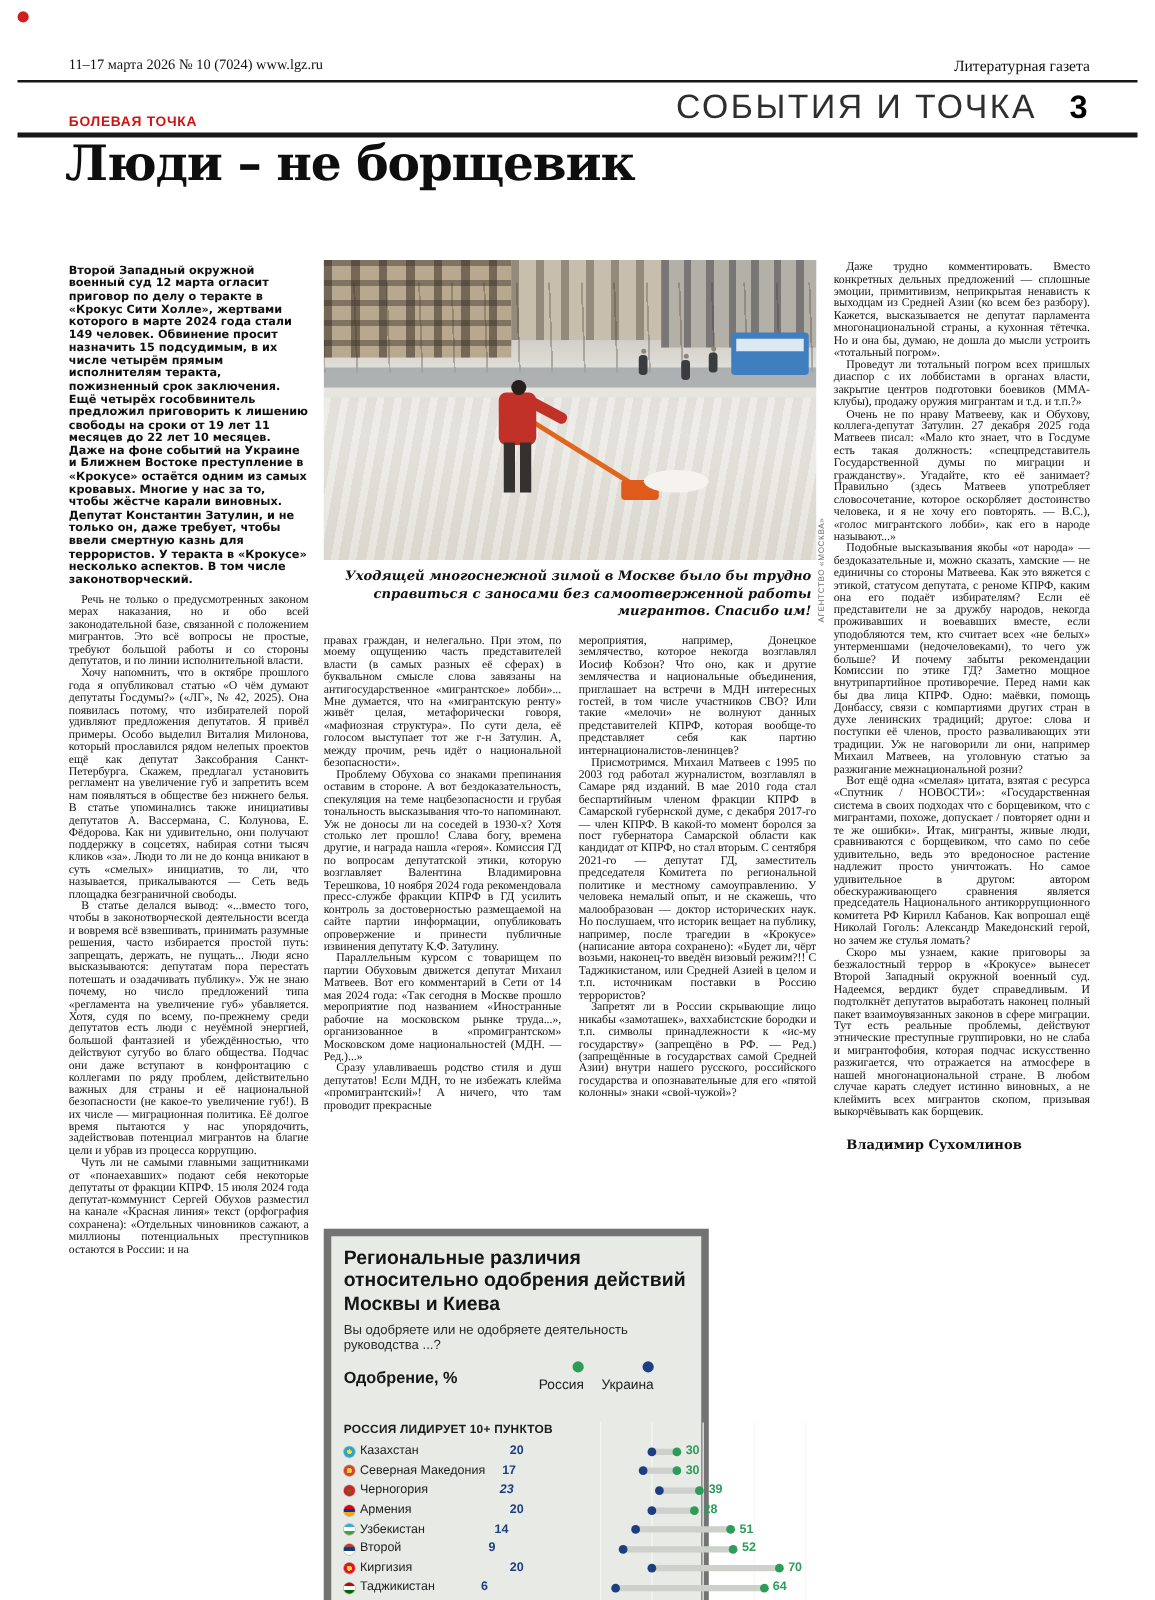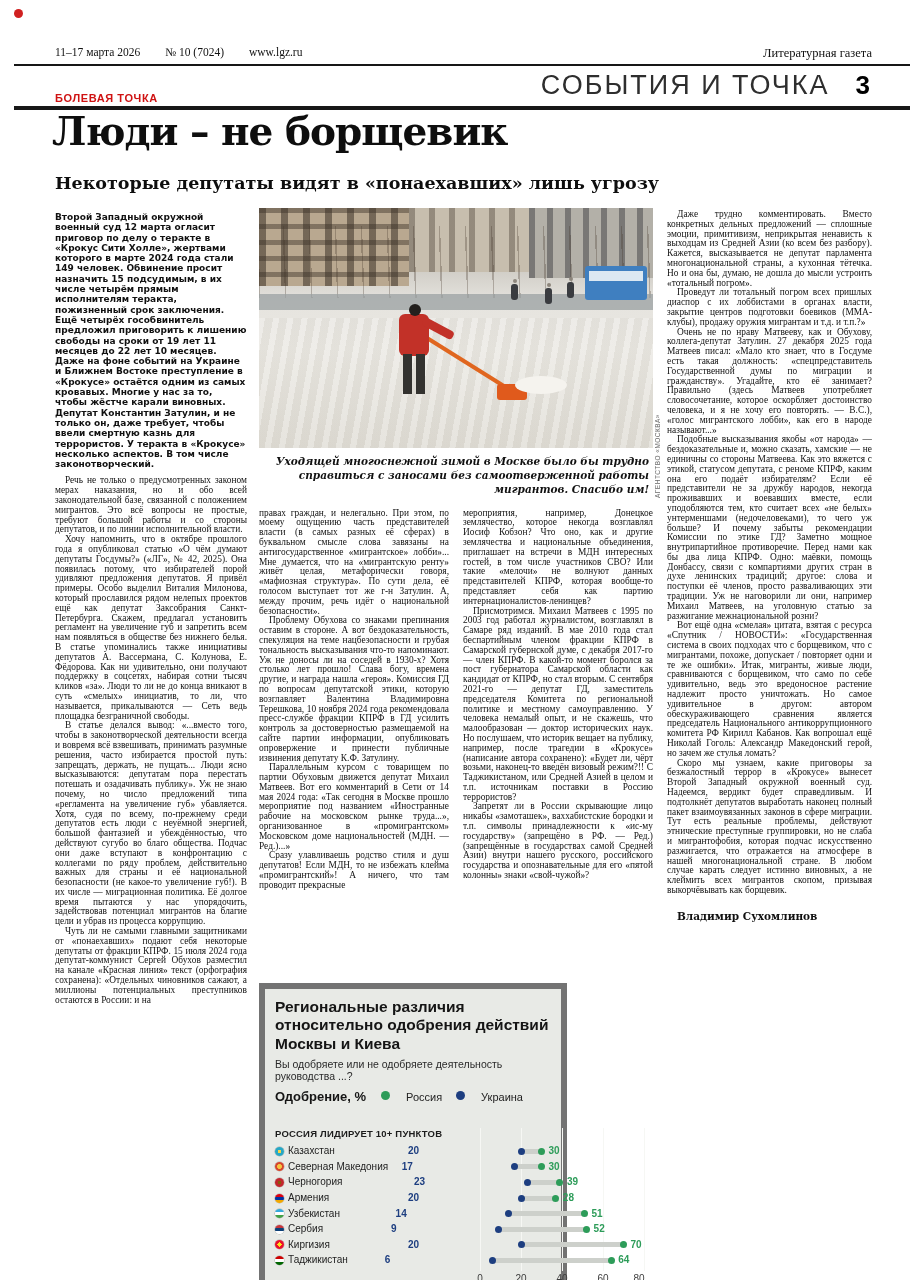--- a/index.html
+++ b/index.html
@@ -1,21 +1,21 @@
 <!DOCTYPE html>
 <html lang="ru"><head>
 <meta charset="utf-8">
 <style>
   html,body{margin:0;padding:0;background:#ffffff;}
   .page{position:relative;width:924px;height:1280px;background:#fff;overflow:hidden;
         font-family:"Liberation Serif",serif;color:#111;}
   
   .corner-dot{position:absolute;left:14px;top:9px;width:9px;height:9px;border-radius:50%;background:#d02020;}
   .issue-row{position:absolute;left:55px;top:46px;width:817px;font-size:11.5px;color:#111;}
-  .issue-row .sp{margin-right:22px;text-align:center;}
+  .issue-row .sp{text-align:center;}
   .brand{position:absolute;right:0;top:0;font-size:12.5px;}
   .rule-thin{position:absolute;left:14px;top:64px;width:896px;height:2px;background:#161616;}
   .section-row{position:absolute;right:54px;top:70px;text-align:right;white-space:nowrap;}
   .section-title{font-family:"Liberation Sans",sans-serif;font-size:27px;letter-spacing:2px;color:#2e2e2e;font-weight:400;}
   .page-number{font-family:"Liberation Sans",sans-serif;font-size:26px;font-weight:bold;color:#000;margin-left:22px;}
   .kicker{position:absolute;left:55px;top:92px;font-family:"Liberation Sans",sans-serif;font-size:11px;font-weight:bold;color:#cf1212;letter-spacing:.6px;}
   .rule-thick{position:absolute;left:14px;top:106px;width:896px;height:4px;background:#181818;}
   .headline{position:absolute;left:52px;top:108px;margin:0;font-family:"DejaVu Serif",serif;font-weight:bold;font-size:39px;letter-spacing:-1px;color:#0e0e0e;}
   .deck{position:absolute;left:55px;top:173px;margin:0;font-family:"DejaVu Serif",serif;font-weight:bold;font-size:17.5px;color:#0e0e0e;}
   
@@ -59,21 +59,21 @@
   
   .midcols{display:flex;gap:14px;margin-top:12px;height:470px;overflow:hidden;}
   .midcol{width:190px;}
   
   .chart-box{margin-top:4px;width:308px;box-sizing:border-box;border:6px solid #737373;background:#e8eae6;padding:9px 10px 6px 10px;font-family:"Liberation Sans",sans-serif;}
   .chart-title{margin:0;font-size:15.5px;line-height:1.22;font-weight:bold;color:#151515;}
   .chart-sub{margin:4px 0 0 0;font-size:10.5px;color:#2a2a2a;}
   .chart-head{display:flex;justify-content:space-between;align-items:center;margin-top:7px;}
   .metric{font-size:13px;font-weight:bold;color:#151515;}
   .legend{display:flex;gap:14px;font-size:11px;color:#222;margin-right:28px;}
-  .legend .li{display:flex;align-items:flex-start;gap:16px;}
+  .legend .li{display:flex;align-items:flex-end;gap:4px;flex-direction:column;}
   .ldot{width:9px;height:9px;border-radius:50%;display:inline-block;}
   .chart-content{position:relative;margin-top:24px;height:160px;}
   .grid-v{position:absolute;top:0;width:1px;background:#f6f7f4;}
   .group-label{position:absolute;left:0;top:0;font-size:9.5px;font-weight:bold;color:#1c1c1c;letter-spacing:.2px;}
   .crow{position:absolute;left:0;width:100%;height:15px;}
   .flag{position:absolute;left:0;top:2.5px;width:9px;height:9px;border-radius:50%;box-shadow:0 0 0 .5px rgba(0,0,0,.25);}
   .clabel{position:absolute;left:13px;top:1px;font-size:10px;color:#222;white-space:nowrap;}
   .connector{position:absolute;height:5px;border-radius:3px;background:#cdd0cb;top:4.5px;}
   .dot{position:absolute;width:7px;height:7px;border-radius:50%;top:3.5px;}
   .vlabel{position:absolute;top:1px;font-size:10px;font-weight:bold;white-space:nowrap;}
@@ -96,21 +96,20 @@
 
   <div class="section-row">
     <span class="section-title">СОБЫТИЯ И ТОЧКА</span>
     <span class="page-number">3</span>
   </div>
 
   <div class="kicker">БОЛЕВАЯ ТОЧКА</div>
   <div class="rule-thick"></div>
 
   <h1 class="headline">Люди – не борщевик</h1>
-  <p class="deck">Некоторые депутаты видят в «понаехавших» лишь угрозу</p>
 
   <div class="col col1">
     <p class="lead">Второй Западный окружной военный суд 12 марта огласит приговор по делу о теракте в «Крокус Сити Холле», жертвами которого в марте 2024 года стали 149 человек. Обвинение просит назначить 15 подсудимым, в их числе четырём прямым исполнителям теракта, пожизненный срок заключения. Ещё четырёх гособвинитель предложил приговорить к лишению свободы на сроки от 19 лет 11 месяцев до 22 лет 10 месяцев. Даже на фоне событий на Украине и Ближнем Востоке преступление в «Крокусе» остаётся одним из самых кровавых. Многие у нас за то, чтобы жёстче карали виновных. Депутат Константин Затулин, и не только он, даже требует, чтобы ввели смертную казнь для террористов. У теракта в «Крокусе» несколько аспектов. В том числе законотворческий.</p>
     <div id="col1-paras">
         <p class="para">Речь не только о предусмотренных законом мерах наказания, но и обо всей законодательной базе, связанной с положением мигрантов. Это всё вопросы не простые, требуют большой работы и со стороны депутатов, и по линии исполнительной власти.</p>
         <p class="para">Хочу напомнить, что в октябре прошлого года я опубликовал статью «О чём думают депутаты Госдумы?» («ЛГ», № 42, 2025). Она появилась потому, что избирателей порой удивляют предложения депутатов. Я привёл примеры. Особо выделил Виталия Милонова, который прославился рядом нелепых проектов ещё как депутат Заксобрания Санкт-Петербурга. Скажем, предлагал установить регламент на увеличение губ и запретить всем нам появляться в обществе без нижнего белья. В статье упоминались также инициативы депутатов А. Вассермана, С. Колунова, Е. Фёдорова. Как ни удивительно, они получают поддержку в соцсетях, набирая сотни тысяч кликов «за». Люди то ли не до конца вникают в суть «смелых» инициатив, то ли, что называется, прикалываются — Сеть ведь площадка безграничной свободы.</p>
         <p class="para">В статье делался вывод: «...вместо того, чтобы в законотворческой деятельности всегда и вовремя всё взвешивать, принимать разумные решения, часто избирается простой путь: запрещать, держать, не пущать... Люди ясно высказываются: депутатам пора перестать потешать и озадачивать публику». Уж не знаю почему, но число предложений типа «регламента на увеличение губ» убавляется. Хотя, судя по всему, по-прежнему среди депутатов есть люди с неуёмной энергией, большой фантазией и убеждённостью, что действуют сугубо во благо общества. Подчас они даже вступают в конфронтацию с коллегами по ряду проблем, действительно важных для страны и её национальной безопасности (не какое-то увеличение губ!). В их числе — миграционная политика. Её долгое время пытаются у нас упорядочить, задействовав потенциал мигрантов на благие цели и убрав из процесса коррупцию.</p>
         <p class="para">Чуть ли не самыми главными защитниками от «понаехавших» подают себя некоторые депутаты от фракции КПРФ. 15 июля 2024 года депутат-коммунист Сергей Обухов разместил на канале «Красная линия» текст (орфография сохранена): «Отдельных чиновников сажают, а миллионы потенциальных преступников остаются в России: и на</p>
       </div>
   </div>
@@ -189,21 +188,21 @@
             <span class="dot" style="left: 263px; background: rgb(45, 156, 89);"></span>
             <span class="vlabel" style="color: rgb(29, 62, 128); right: 138.15px;">17</span>
             <span class="vlabel" style="color: rgb(45, 156, 89); left: 273.5px;">30</span>
             <span class="flag" style="background: radial-gradient(circle, rgb(247, 199, 63) 0px, rgb(247, 199, 63) 35%, rgb(213, 69, 44) 36%);"></span>
             <span class="clabel">Северная Македония</span>
           </div>
           <div class="crow" style="top: 47.2px;">
             <span class="connector" style="left: 252.15px; width: 32.8px;"></span>
             <span class="dot" style="left: 248.65px; background: rgb(29, 62, 128);"></span>
             <span class="dot" style="left: 281.45px; background: rgb(45, 156, 89);"></span>
-            <span class="vlabel" style="color: rgb(29, 62, 128); right: 126px;">23</span>
+            <span class="vlabel" style="color: rgb(29, 62, 128); right: 140px; font-style: italic;">23</span>
             <span class="vlabel" style="color: rgb(45, 156, 89); left: 291.95px;">39</span>
             <span class="flag" style="background: radial-gradient(circle, rgb(138, 90, 11) 0px, rgb(138, 90, 11) 28%, rgb(193, 39, 45) 29%);"></span>
             <span class="clabel">Черногория</span>
           </div>
           <div class="crow" style="top: 62.8px;">
             <span class="connector" style="left: 246px; width: 34.85px;"></span>
             <span class="dot" style="left: 242.5px; background: rgb(29, 62, 128);"></span>
             <span class="dot" style="left: 277.35px; background: rgb(45, 156, 89);"></span>
             <span class="vlabel" style="color: rgb(29, 62, 128); right: 132px;">20</span>
             <span class="vlabel" style="color: rgb(45, 156, 89); left: 287.85px;">28</span>
@@ -219,21 +218,21 @@
             <span class="flag" style="background: linear-gradient(rgb(51, 169, 220) 0px, rgb(51, 169, 220) 33%, rgb(255, 255, 255) 33%, rgb(255, 255, 255) 66%, rgb(67, 160, 71) 66%);"></span>
             <span class="clabel">Узбекистан</span>
           </div>
           <div class="crow" style="top: 94px;">
             <span class="connector" style="left: 223.45px; width: 88.15px;"></span>
             <span class="dot" style="left: 219.95px; background: rgb(29, 62, 128);"></span>
             <span class="dot" style="left: 308.1px; background: rgb(45, 156, 89);"></span>
             <span class="vlabel" style="color: rgb(29, 62, 128); right: 154.55px;">9</span>
             <span class="vlabel" style="color: rgb(45, 156, 89); left: 318.6px;">52</span>
             <span class="flag" style="background: linear-gradient(rgb(198, 54, 60) 0px, rgb(198, 54, 60) 33%, rgb(12, 64, 118) 33%, rgb(12, 64, 118) 66%, rgb(255, 255, 255) 66%);"></span>
-            <span class="clabel">Сербия</span>
+            <span class="clabel">Второй</span>
           </div>
           <div class="crow" style="top: 109.6px;">
             <span class="connector" style="left: 246px; width: 102.5px;"></span>
             <span class="dot" style="left: 242.5px; background: rgb(29, 62, 128);"></span>
             <span class="dot" style="left: 345px; background: rgb(45, 156, 89);"></span>
             <span class="vlabel" style="color: rgb(29, 62, 128); right: 132px;">20</span>
             <span class="vlabel" style="color: rgb(45, 156, 89); left: 355.5px;">70</span>
             <span class="flag" style="background: radial-gradient(circle, rgb(255, 225, 29) 0px, rgb(255, 225, 29) 32%, rgb(232, 17, 45) 33%);"></span>
             <span class="clabel">Киргизия</span>
           </div>

